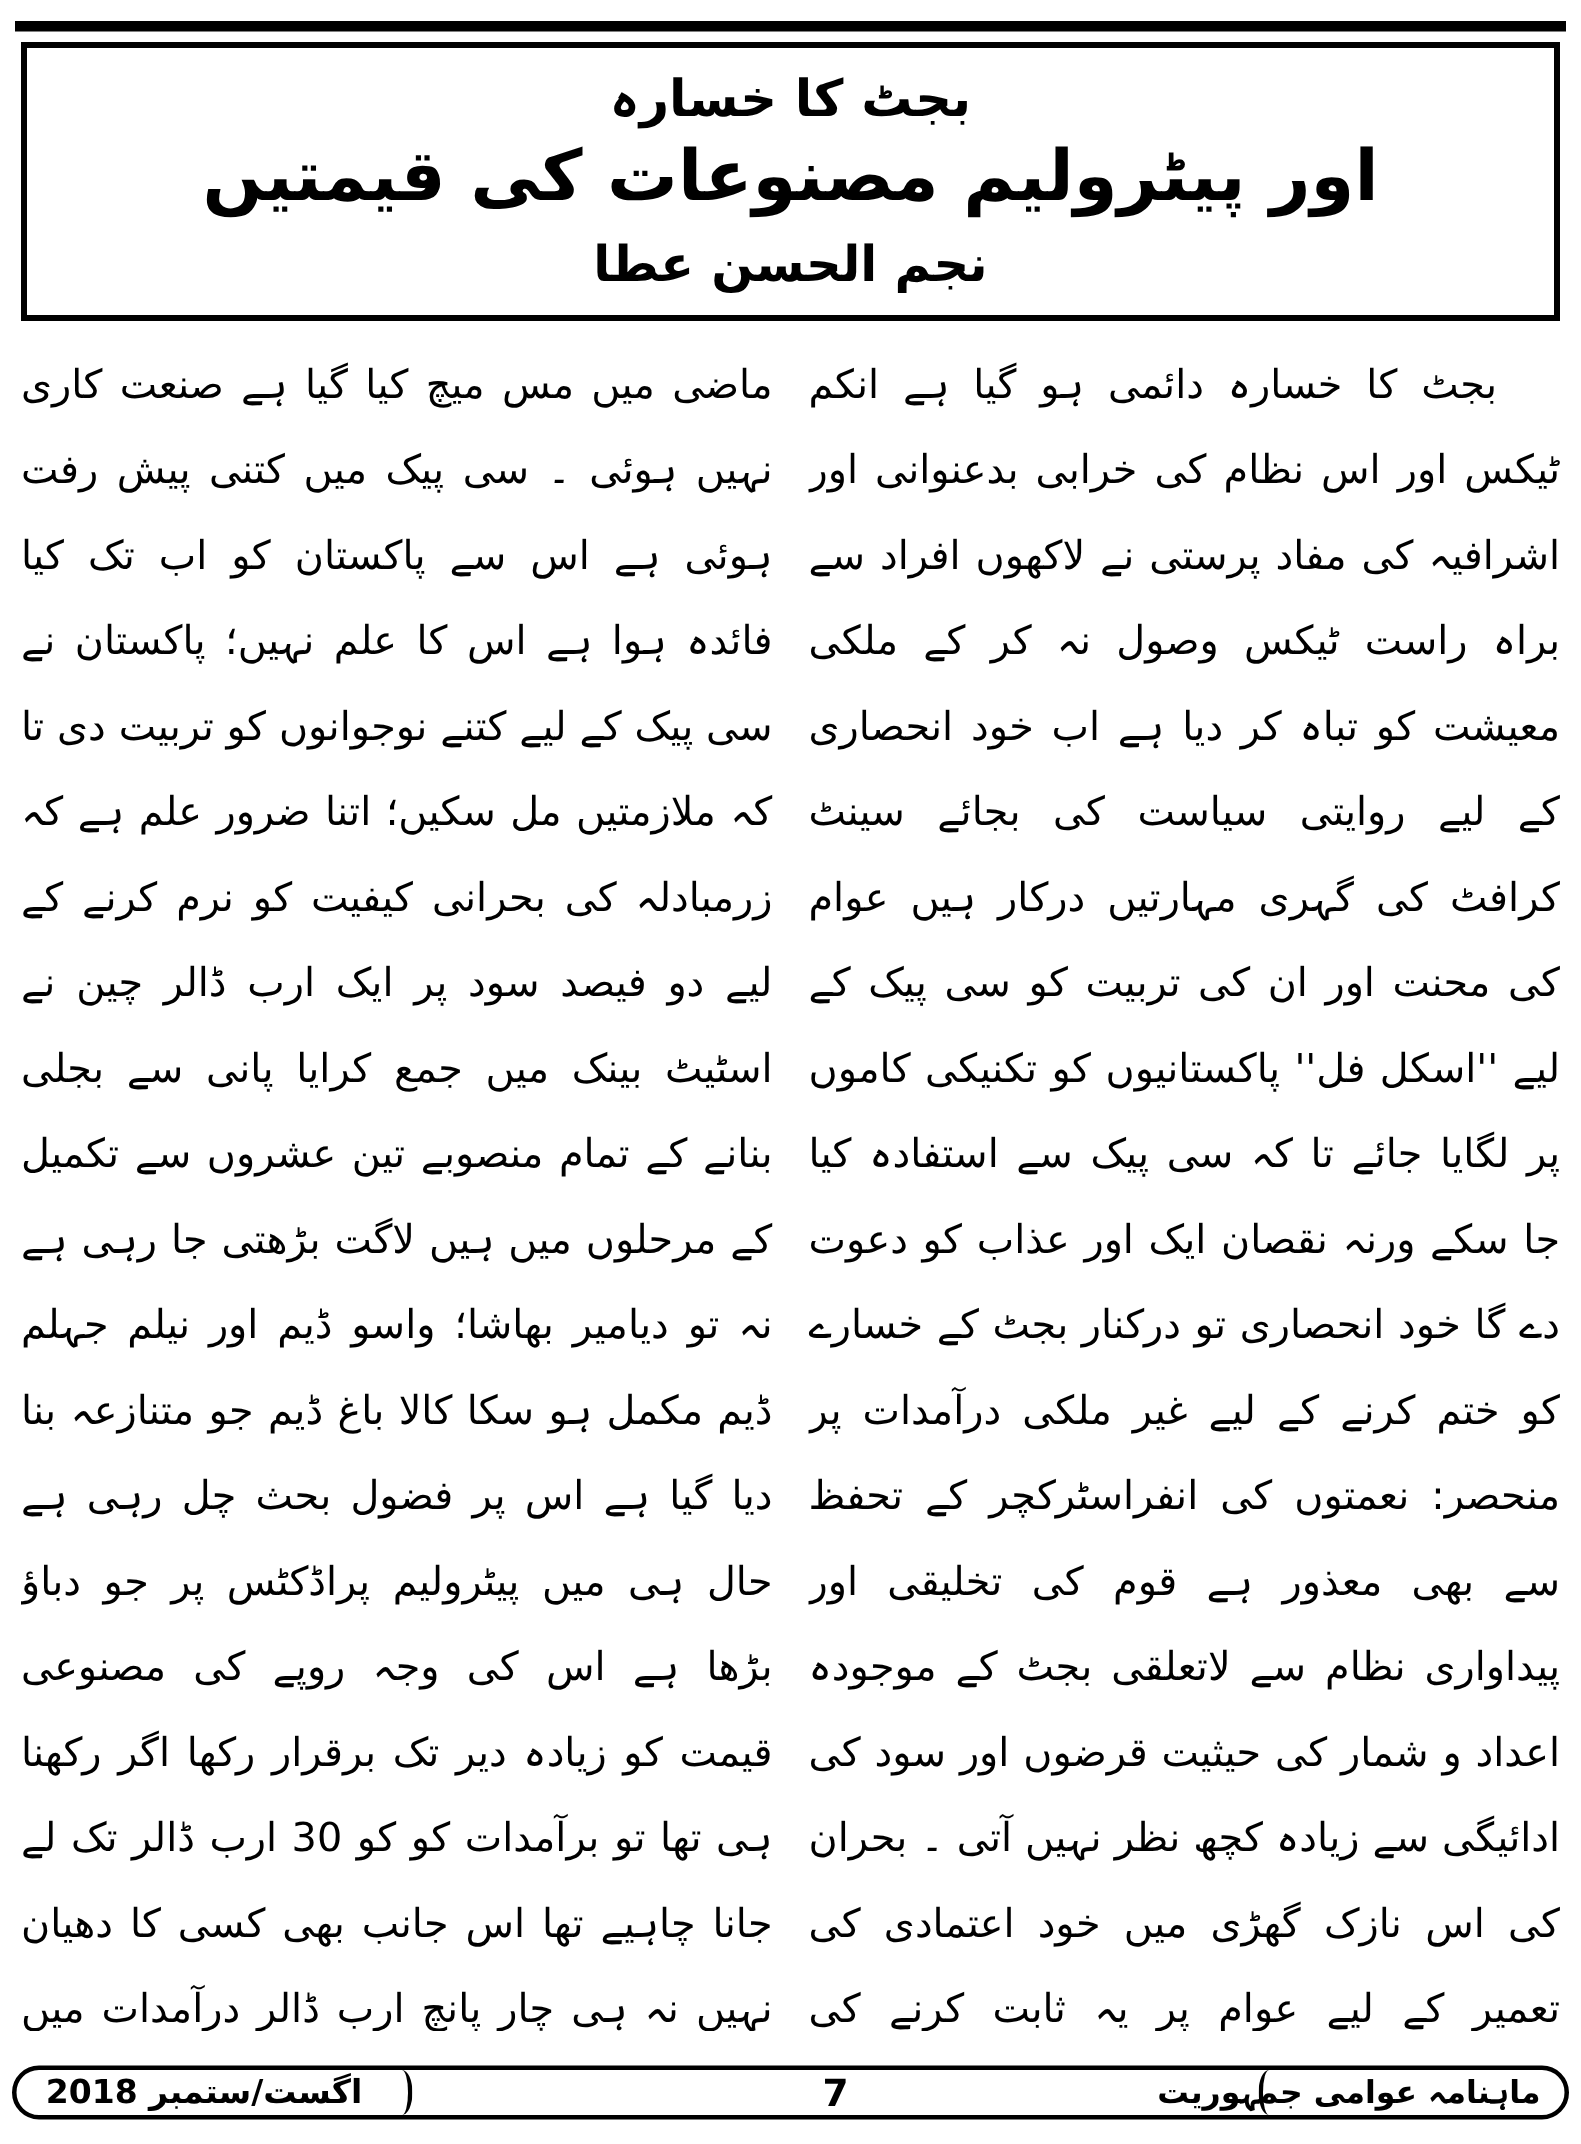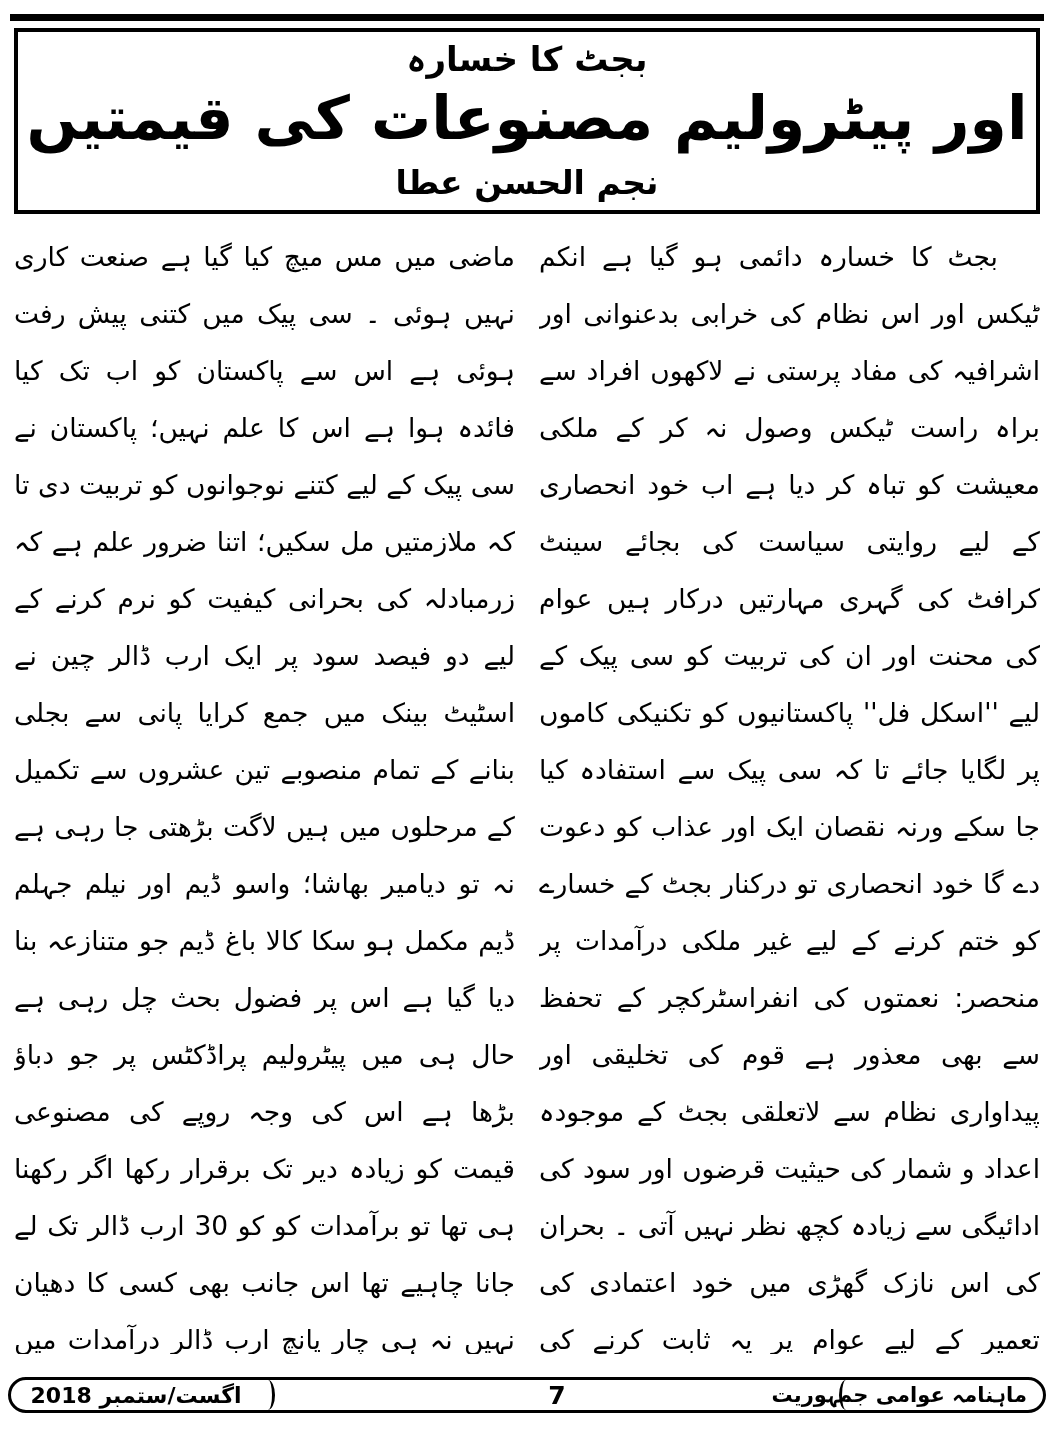--- a/index.html
+++ b/index.html
@@ -33,21 +33,21 @@
     justify-content: center;
     text-align: center;
     gap: 6px;
   }
   .title-line1 {
     font-size: 34px;
     font-weight: bold;
     line-height: 1.15;
   }
   .title-line2 {
-    font-size: 60px;
+    font-size: 47px;
     font-weight: bold;
     line-height: 1.1;
   }
   .author {
     font-size: 33px;
     font-weight: bold;
     margin-top: 6px;
   }
   
   .body-cols {

